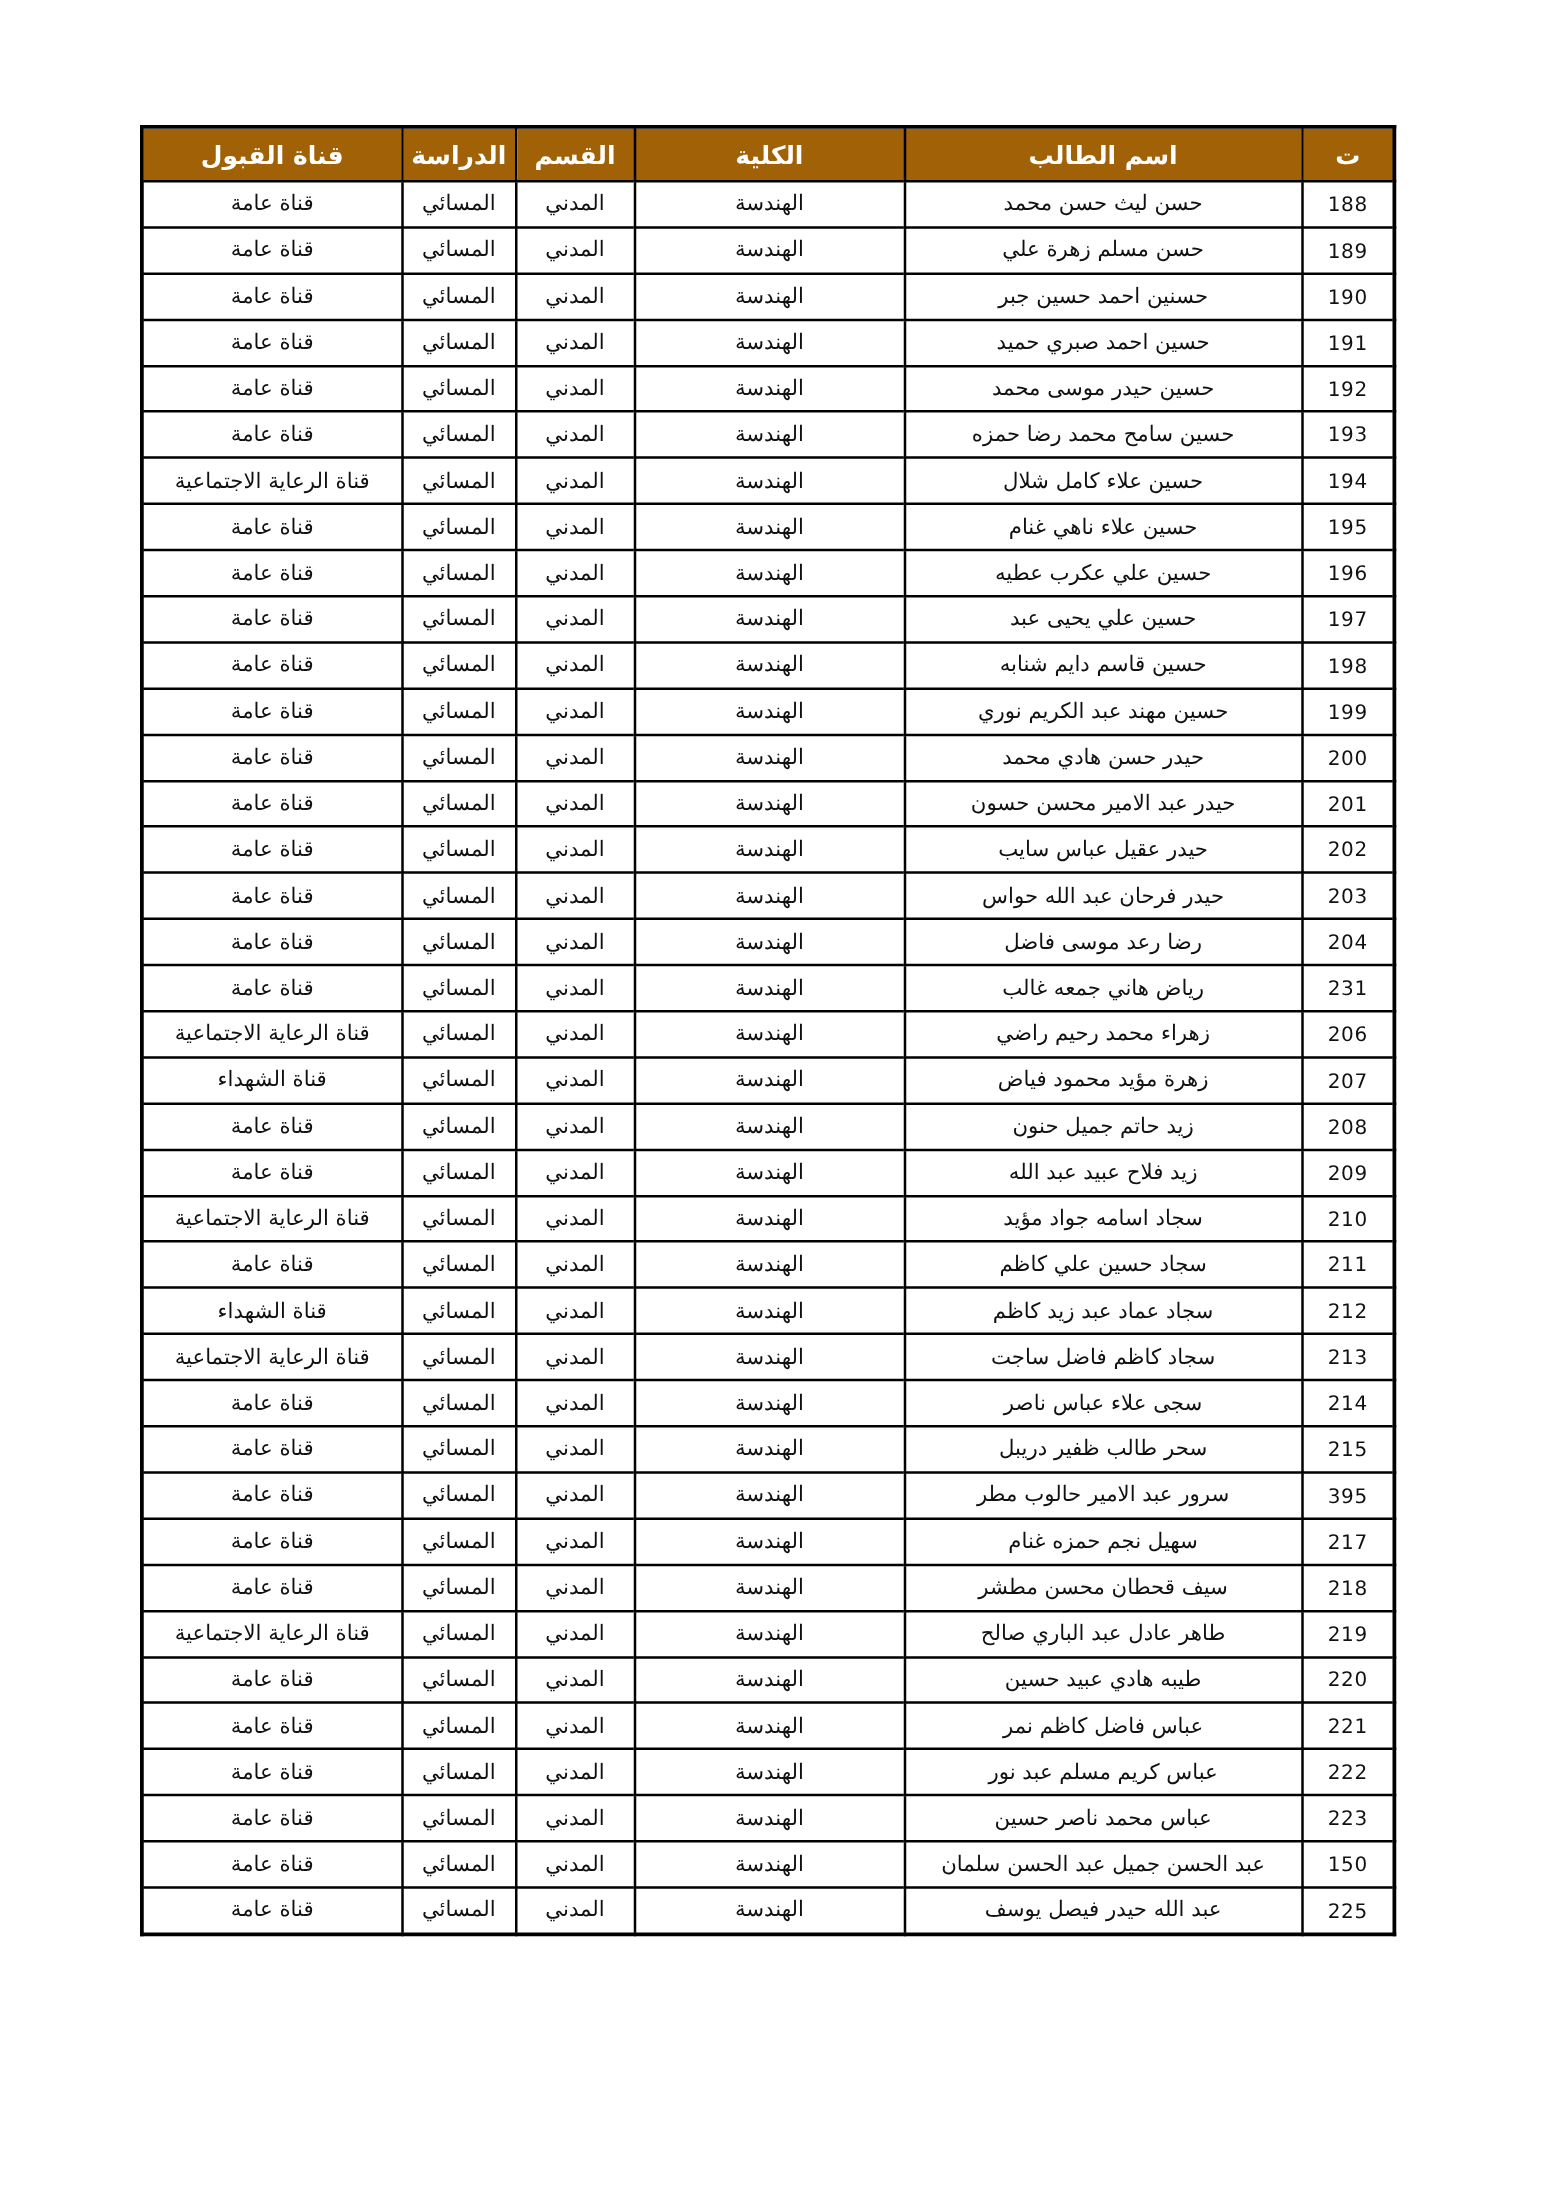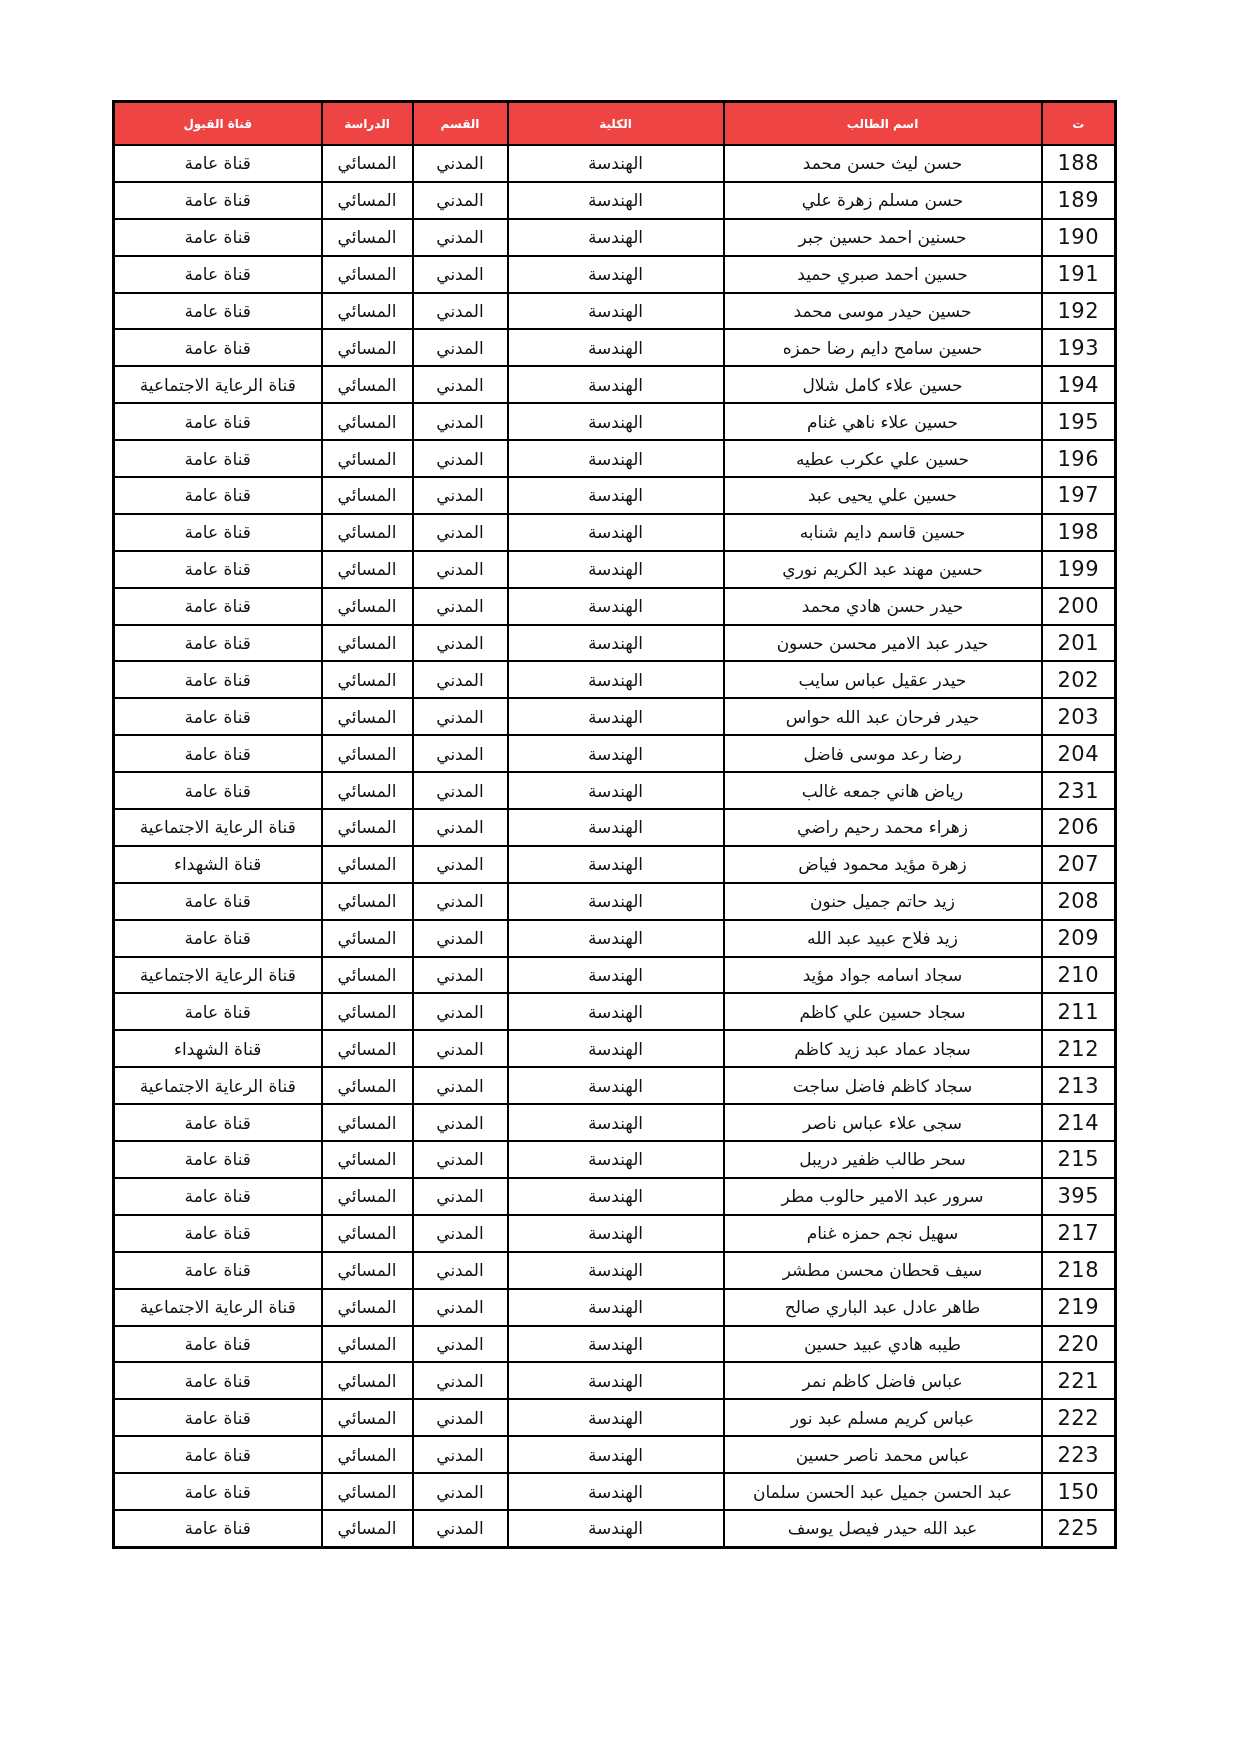--- a/index.html
+++ b/index.html
@@ -35,34 +35,34 @@
     padding: 0 6px;
     text-align: center;
     vertical-align: middle;
     overflow: hidden;
     white-space: nowrap;
   }
   table.students {
     border: 3px solid #000000;
   }
   thead th {
-    background: #ef4444;
+    background: #a16207;
     color: #ffffff;
-    font-size: 12px;
+    font-size: 20px;
     font-weight: bold;
     height: 41px;
   }
   tbody td {
     background: #ffffff;
     color: #111111;
     font-size: 17px;
     height: 34.9px;
   }
   td.num {
-    font-size: 21px;
+    font-size: 16px;
     letter-spacing: 0.5px;
   }
 </style>
 </head>
 <body>
 
 <div class="page">
   <div class="table-wrap">
     <table class="students">
       <colgroup>
@@ -124,21 +124,21 @@
     <td class="num">192</td>
     <td>حسين حيدر موسى محمد</td>
     <td>الهندسة</td>
     <td>المدني</td>
     <td>المسائي</td>
     <td>قناة عامة</td>
   </tr>
 
   <tr>
     <td class="num">193</td>
-    <td>حسين سامح دايم رضا حمزه</td>
+    <td>حسين سامح محمد رضا حمزه</td>
     <td>الهندسة</td>
     <td>المدني</td>
     <td>المسائي</td>
     <td>قناة عامة</td>
   </tr>
 
   <tr>
     <td class="num">194</td>
     <td>حسين علاء كامل شلال</td>
     <td>الهندسة</td>

